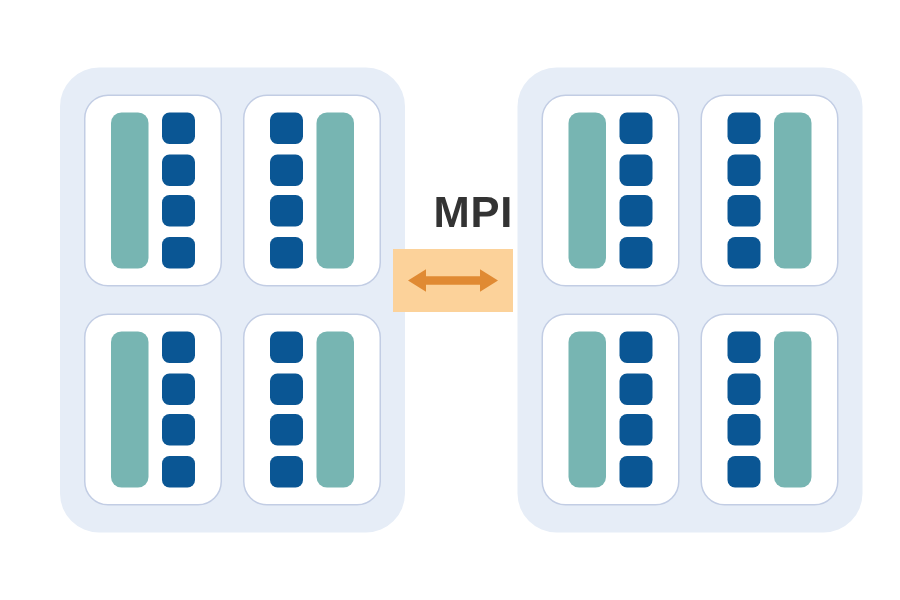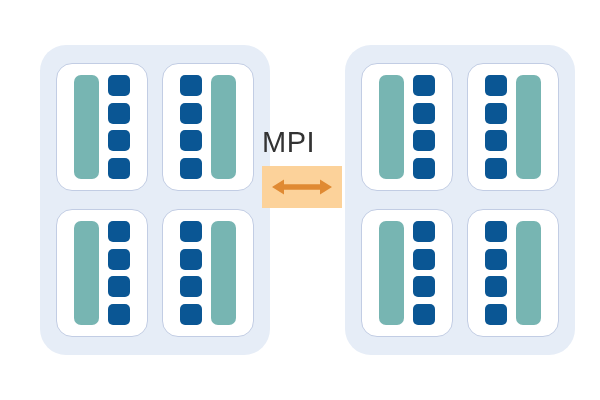--- a/index.html
+++ b/index.html
@@ -80,21 +80,22 @@
     background: #0a5694;
     border-radius: 5px;
   }
 
   
   #mpi-link {
     position: absolute;
     left: 262px;
     top: 128px;
     width: 80px;
-    text-align: left;
+    text-align: right;
+    font-weight: bold;
   }
   #mpi-label {
     font-size: 29px;
     line-height: 1;
     color: #333333;
     letter-spacing: 0.5px;
     margin-bottom: 9px;
     white-space: nowrap;
   }
   #mpi-band {

